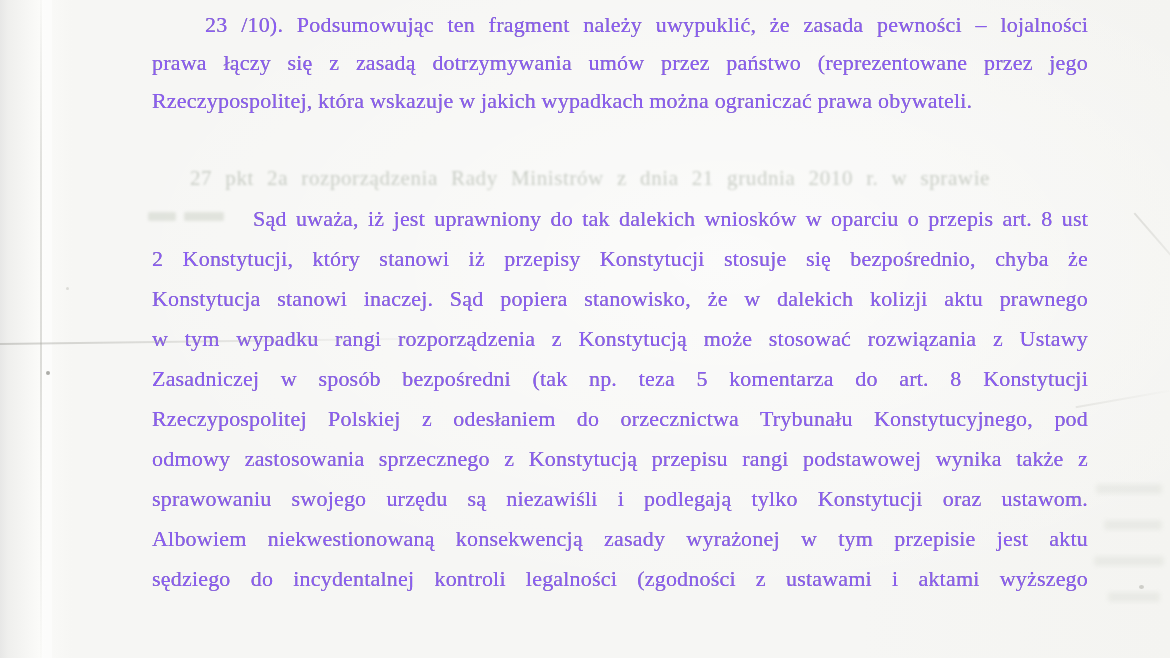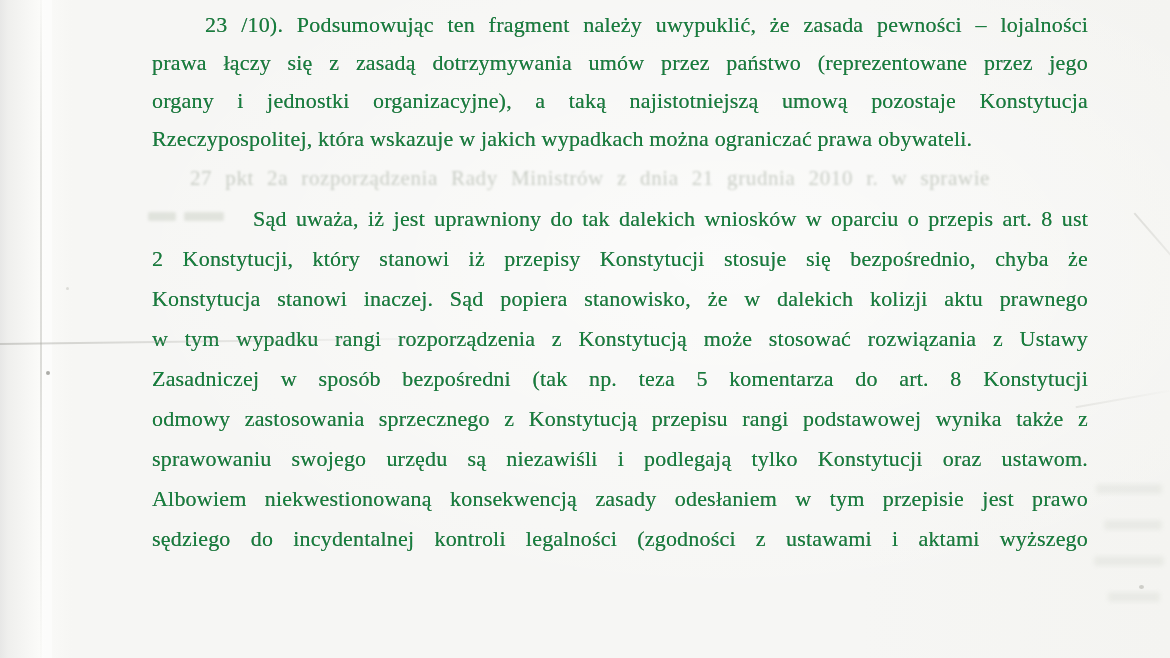--- a/index.html
+++ b/index.html
@@ -16,21 +16,21 @@
       linear-gradient(90deg, #e7e7e6 0px, #efefed 8px, #f6f6f4 26px, #fbfbf9 40px, #f6f6f4 72px, #f6f6f4 860px, #f4f4f1 1170px);
     font-family: "Liberation Serif", "DejaVu Serif", serif;
   }
 
   
   .page-text {
     position: absolute;
     left: 152px;
     width: 936px;
     font-size: 22px;
-    color: #15803d;
+    color: #8b5cf6;
     text-shadow: 0 0 0.6px rgba(46,45,43,0.65);
     letter-spacing: 0.2px;
   }
   .ln {
     text-align: justify;
     text-align-last: justify;
     overflow: hidden;
     white-space: normal;
   }
   #para1 { top: 6px; }
@@ -130,38 +130,38 @@
   #speck1 { left: 46px; top: 371px; width: 4px; height: 4px; background: #8a8a84; opacity: 0.7; }
   #speck2 { left: 1139px; top: 585px; width: 5px; height: 4px; background: #b4b4ae; opacity: 0.6; }
   #speck3 { left: 66px; top: 287px; width: 3px; height: 3px; background: #c1c1bb; opacity: 0.5; }
 </style>
 </head>
 <body>
 
 <div class="page-text" id="para1">
   <div class="ln indent-cont">23 /10). Podsumowując ten fragment należy uwypuklić, że zasada pewności – lojalności</div>
   <div class="ln">prawa łączy się z zasadą dotrzymywania umów przez państwo (reprezentowane przez jego</div>
-  <div class="ln">organy i jednostki organizacyjne), a taką najistotniejszą umową pozostaje Konstytucja</div>
   <div class="ln ln-last">Rzeczypospolitej, która wskazuje w jakich wypadkach można ograniczać prawa obywateli.</div>
 </div>
 
 <div class="ghost-line">27 pkt 2a rozporządzenia Rady Ministrów z dnia 21 grudnia 2010 r. w sprawie</div>
 <div class="ghost-frag">
   <span class="b1"></span><span class="b2"></span>
 </div>
 
 <div class="page-text" id="para2">
   <div class="ln indent-para">Sąd uważa, iż jest uprawniony do tak dalekich wniosków w oparciu o przepis art. 8 ust</div>
   <div class="ln">2 Konstytucji, który stanowi iż przepisy Konstytucji stosuje się bezpośrednio, chyba że</div>
   <div class="ln">Konstytucja stanowi inaczej. Sąd popiera stanowisko, że w dalekich kolizji aktu prawnego</div>
   <div class="ln">w tym wypadku rangi rozporządzenia z Konstytucją może stosować rozwiązania z Ustawy</div>
   <div class="ln">Zasadniczej w sposób bezpośredni (tak np. teza 5 komentarza do art. 8 Konstytucji</div>
+  <div class="ln">Rzeczypospolitej Polskiej z odesłaniem do orzecznictwa Trybunału Konstytucyjnego, pod</div>
   <div class="ln">odmowy zastosowania sprzecznego z Konstytucją przepisu rangi podstawowej wynika także z</div>
   <div class="ln">sprawowaniu swojego urzędu są niezawiśli i podlegają tylko Konstytucji oraz ustawom.</div>
-  <div class="ln">Albowiem niekwestionowaną konsekwencją zasady odesłaniem w tym przepisie jest prawo</div>
+  <div class="ln">Albowiem niekwestionowaną konsekwencją zasady wyrażonej w tym przepisie jest aktu</div>
   <div class="ln">sędziego do incydentalnej kontroli legalności (zgodności z ustawami i aktami wyższego</div>
 </div>
 
 <div class="fold-highlight"></div>
 <div class="fold-vertical"></div>
 <div class="crease-left"></div>
 <div class="crease-right-1"></div>
 <div class="crease-right-2"></div>
 <div class="bleed-smudge" id="smudge1"></div>
 <div class="bleed-smudge" id="smudge2"></div>

